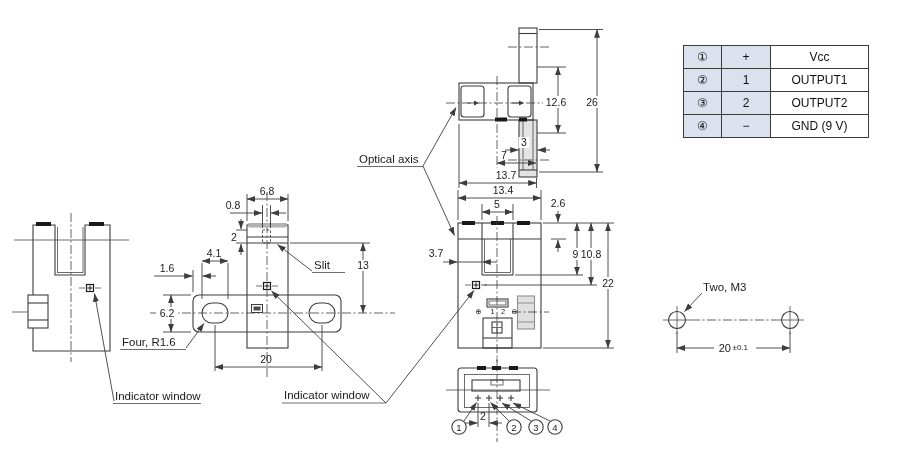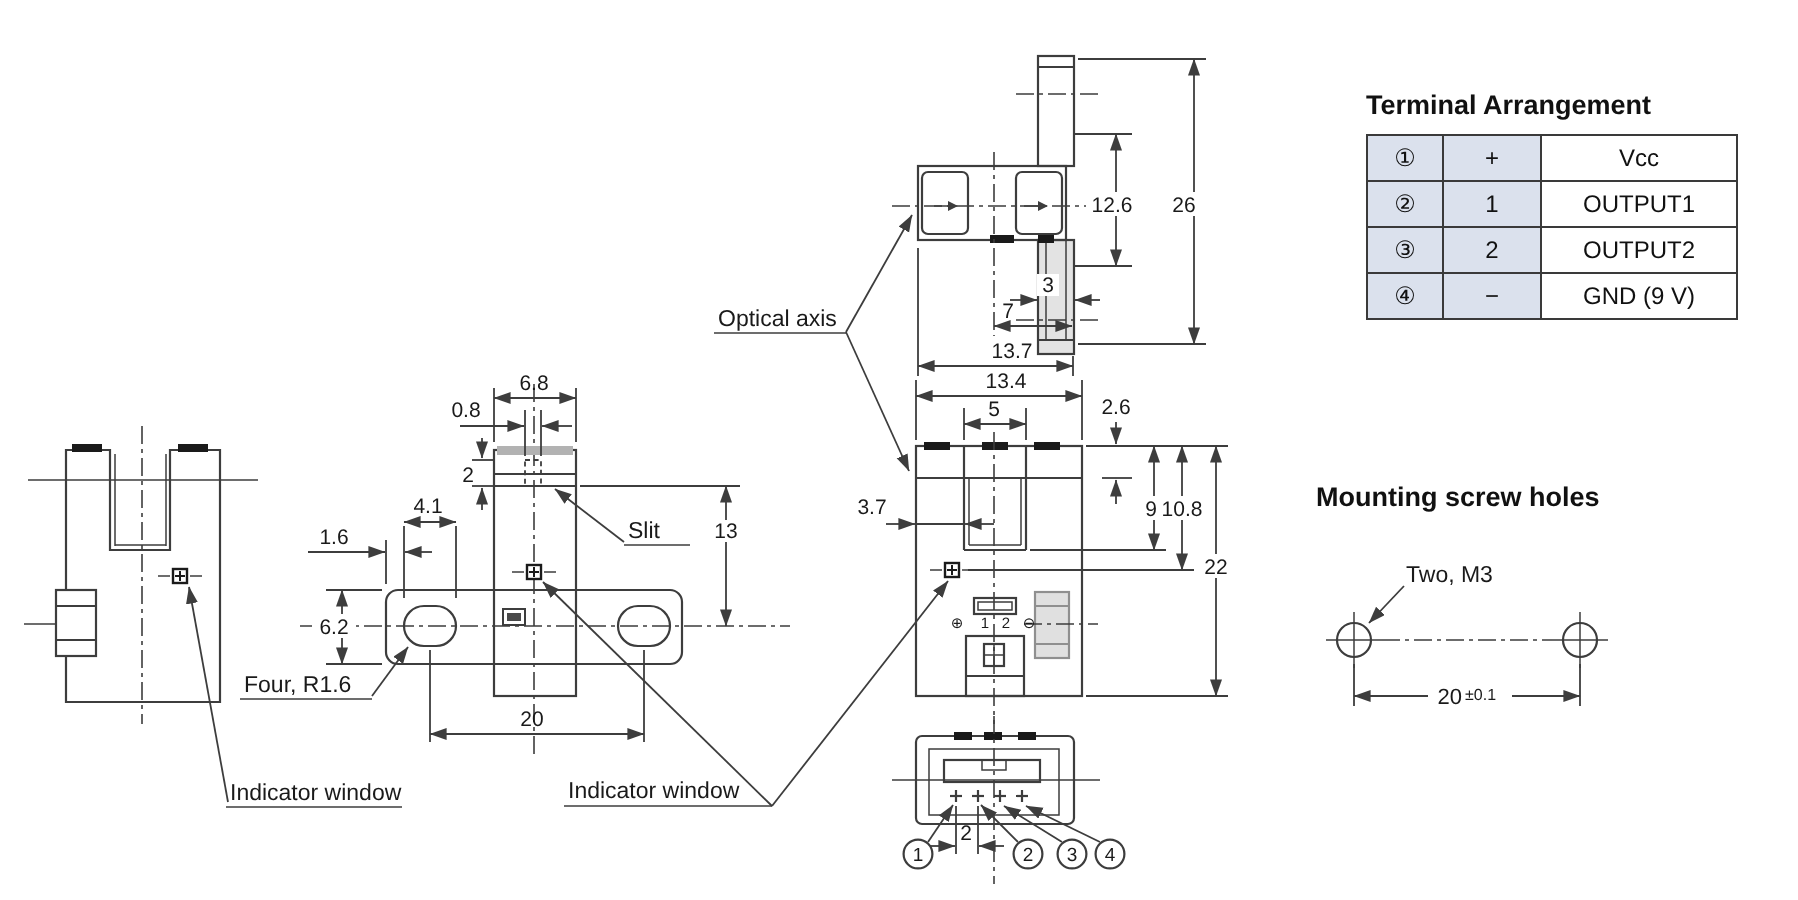--- a/index.html
+++ b/index.html
@@ -316,21 +316,20 @@
 
   <g>
     <text class="cnum" x="459" y="430.5">1</text>
     <text class="cnum" x="514" y="430.5">2</text>
     <text class="cnum" x="536" y="430.5">3</text>
     <text class="cnum" x="555" y="430.5">4</text>
   </g>
 </svg>
 
 <div class="panel" style="left:683px;top:45px;">
-  <h3>Terminal Arrangement</h3>
   <table class="term">
     <tbody>
       <tr>
         <td class="c1">①</td>
         <td class="c2">+</td>
         <td class="c3">Vcc</td>
       </tr>
       <tr>
         <td class="c1">②</td>
         <td class="c2">1</td>
@@ -343,17 +342,14 @@
       </tr>
       <tr>
         <td class="c1">④</td>
         <td class="c2">−</td>
         <td class="c3">GND (9 V)</td>
       </tr>
     </tbody>
   </table>
 </div>
 
-<div class="panel" style="left:658px;top:241px;">
-  <h3>Mounting screw holes</h3>
+
 </div>
 
-</div>
-
 </body></html>

